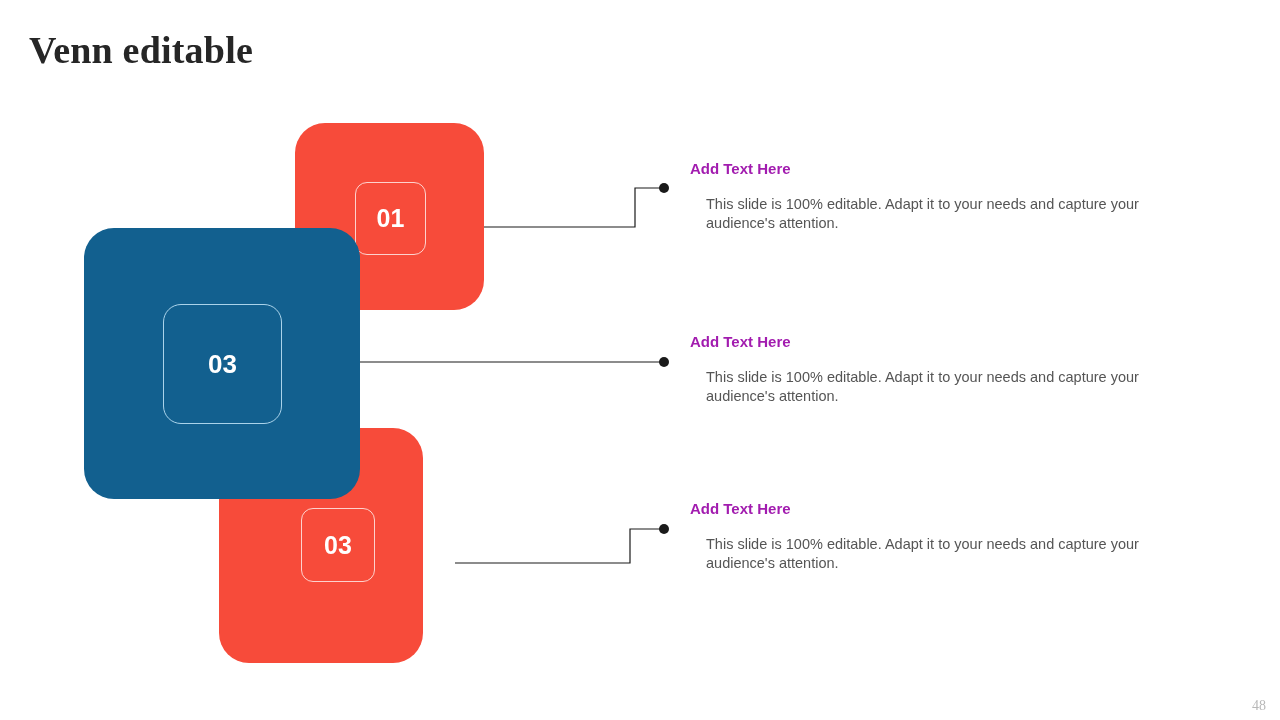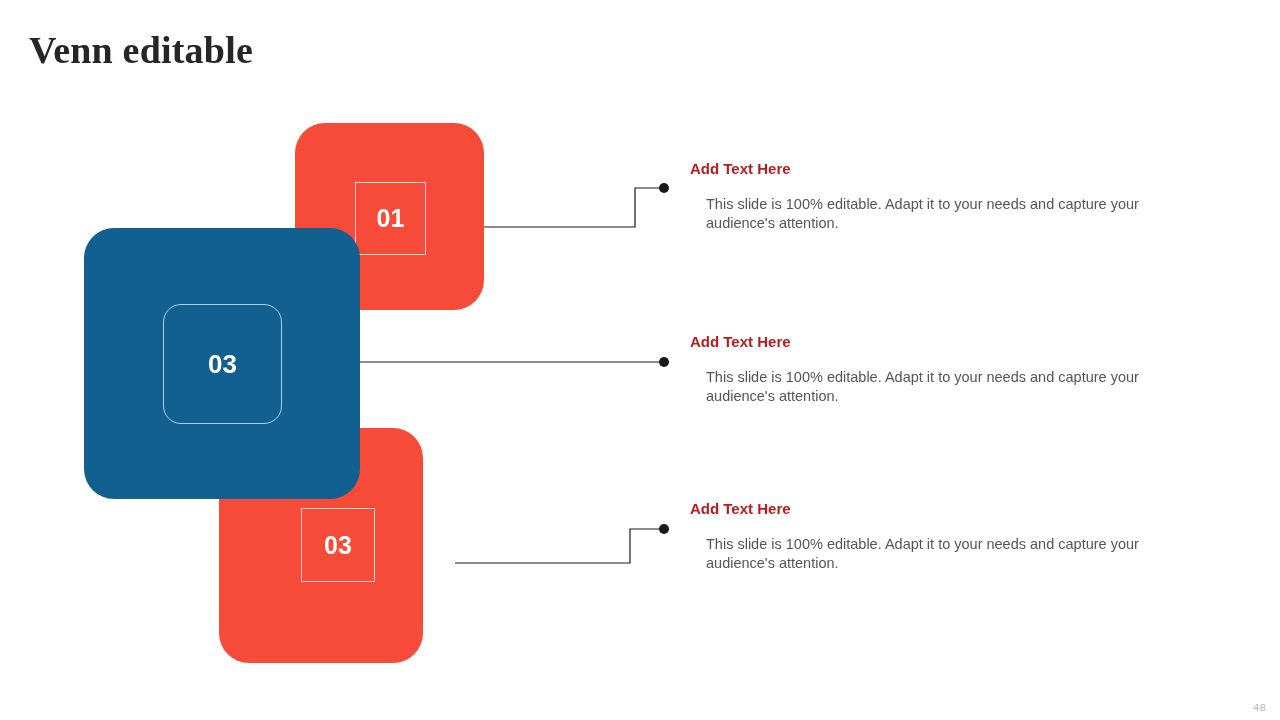--- a/index.html
+++ b/index.html
@@ -68,21 +68,21 @@
     left: 84px;
     top: 228px;
     width: 276px;
     height: 271px;
     background: #12608f;
     z-index: 2;
   }
   .badge {
     position: absolute;
     box-sizing: border-box;
-    border-radius: 0;
+    border-radius: 12px;
     display: flex;
     align-items: center;
     justify-content: center;
     font-family: "Liberation Sans", sans-serif;
     font-weight: bold;
     color: #ffffff;
   }
   .badge-1 {
     left: 60px;
     top: 59px;
@@ -126,39 +126,39 @@
     width: 480px;
   }
   .txt-1 { left: 690px; top: 159px; }
   .txt-2 { left: 690px; top: 332px; }
   .txt-3 { left: 690px; top: 499px; }
   .txt-head {
     font-family: "Liberation Sans", sans-serif;
     font-weight: bold;
     font-size: 15px;
     line-height: 20px;
-    color: #b91c1c;
+    color: #a21caf;
     margin: 0 0 6px 0;
   }
   .txt-body {
     font-family: "Liberation Sans", sans-serif;
     font-size: 14.5px;
     line-height: 19px;
     color: #555555;
     margin: 16px;
     width: 478px;
   }
 
   
   .page-num {
     position: absolute;
     right: 14px;
     bottom: 6px;
-    font-family: Liberation Mono, monospace;
-    font-size: 11px;
+    font-family: Liberation Serif, serif;
+    font-size: 14px;
     color: #b8b8b8;
   }
 </style>
 </head>
 <body>
 
 <div class="slide">
 
   <div class="slide-title">Venn editable</div>
 

